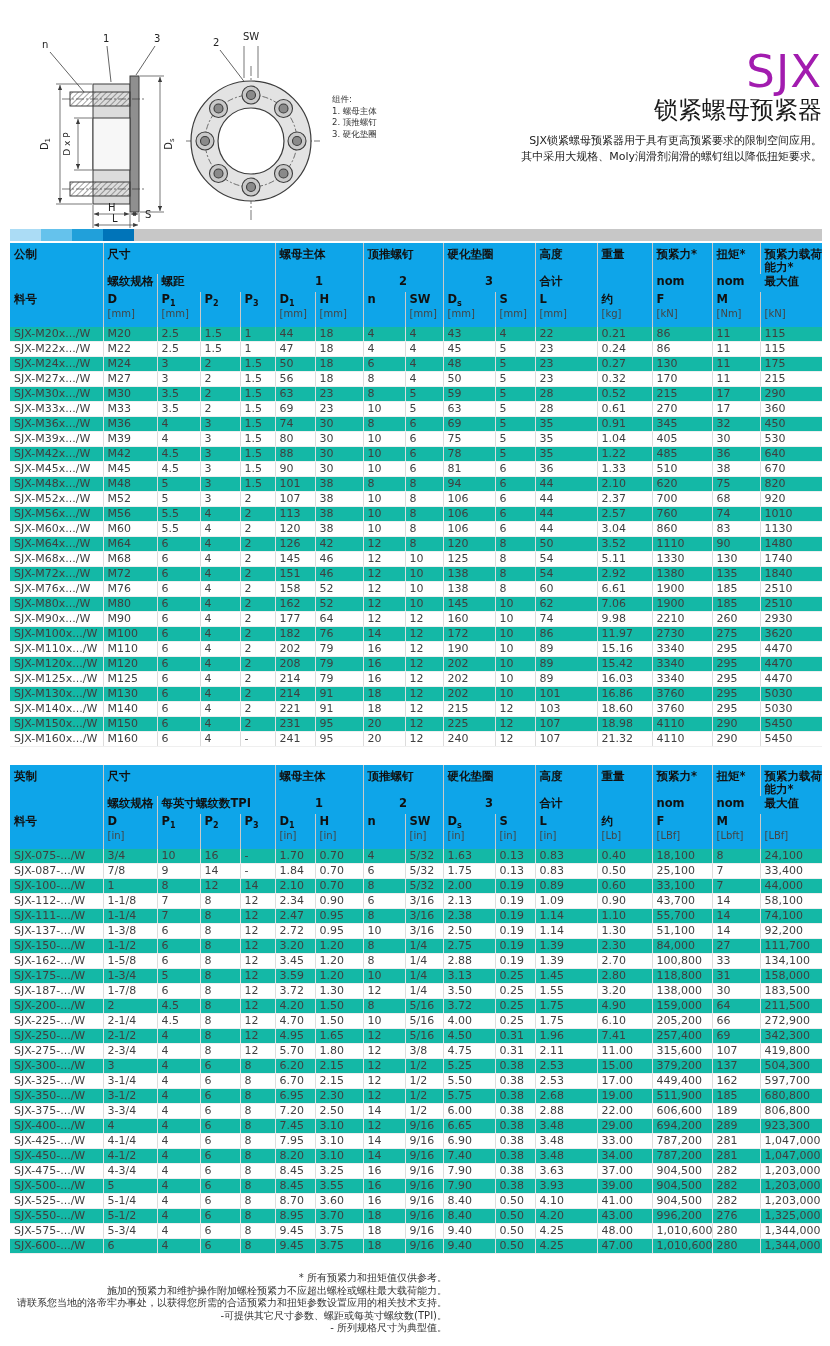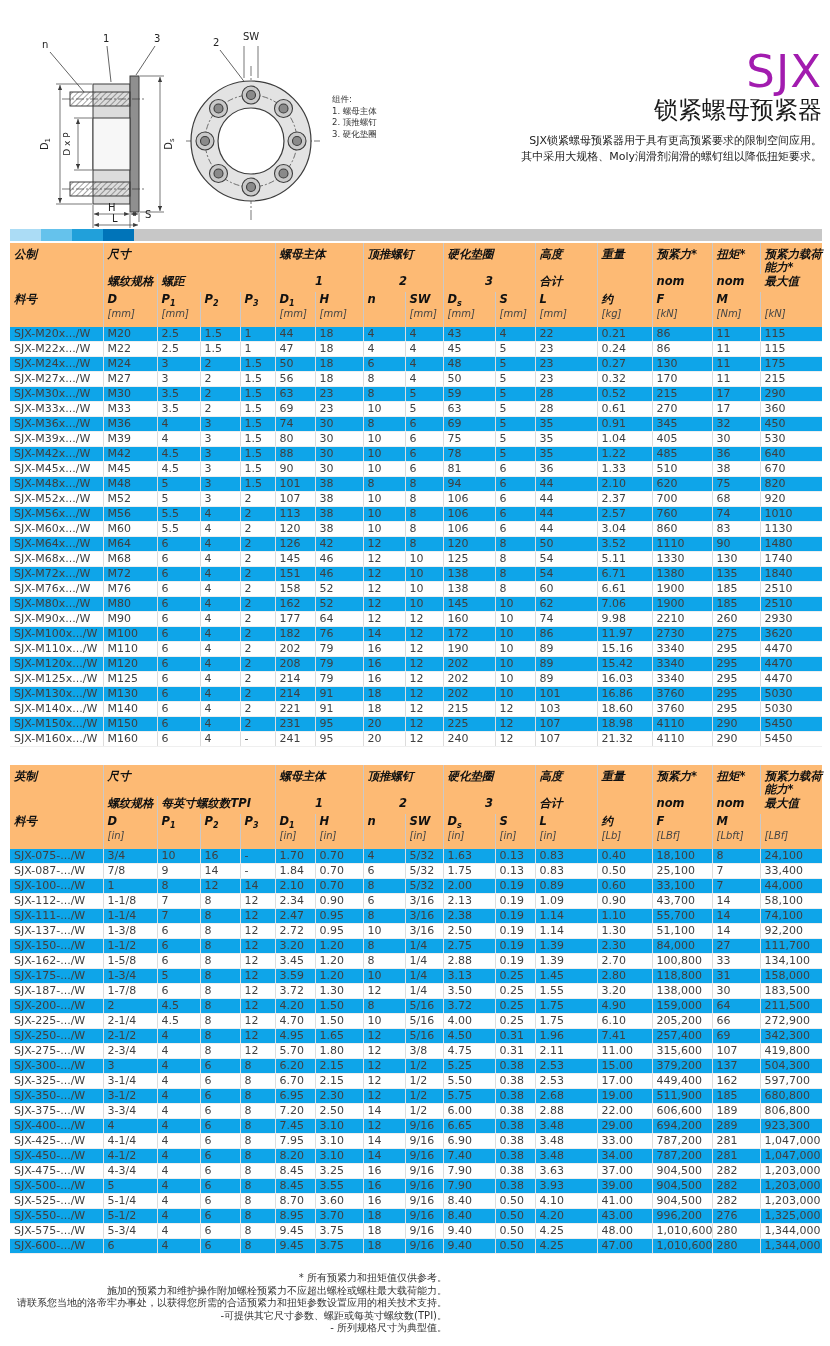--- a/index.html
+++ b/index.html
@@ -15,37 +15,37 @@
   .legend{position:absolute;left:332px;top:94px;font-size:8.5px;line-height:11.5px;color:#333;}
   
   .accent-bar{position:absolute;top:229px;left:10px;width:812px;height:12px;display:flex;}
   .bar-seg{width:31px;height:12px;}
   .bar-rest{flex:1;height:12px;}
   
   .tbl-wrap{position:absolute;left:10px;width:812px;}
   .tbl-metric{top:243px;}
   .tbl-imperial{top:765px;}
   table.spec{border-collapse:collapse;table-layout:fixed;width:812px;}
-  table.spec thead{background:#fdba74;font-style:italic;}
+  table.spec thead{background:#0ea5e9;}
   table.spec th{font-weight:bold;font-size:11.5px;text-align:left;padding:0 0 0 4px;
                 vertical-align:top;color:#111;border-right:1px solid #c9c9c9;}
   table.spec th:last-child{border-right:none;margin-top:10px;}
   tr.h-group th{height:26px;padding-top:5px;line-height:13px;}
   tr.h-sub th{height:18px;line-height:15px;}
   tr.h-sub th.ctr{text-align:center;padding-left:0;}
   tr.h-col th{height:33px;padding-bottom:2px;}
   tr.h-col .lbl{line-height:15px;height:15px;}
   tr.h-col .unit{line-height:14px;font-weight:normal;font-size:10px;color:#444;}
   th.c-cap{line-height:13px;padding-top:5px;}
   th.c-cap .subrow{margin-top:1px;}
   table.spec td{font-size:11px;color:#3f3f3f;height:14px;line-height:14px;padding:0 0 0 4px;
                 border-right:1px solid #dcdcdc;border-bottom:1px solid #efefef;
                 white-space:nowrap;overflow:hidden;}
   table.spec td:last-child{border-right:none;}
-  table.spec tbody tr.alt{background:#0ea5e9;}
+  table.spec tbody tr.alt{background:#14b8a6;}
   sub{font-size:8px;}
   
   .footnotes{position:absolute;left:10px;top:1272px;font-size:10px;line-height:12.5px;color:#333;text-align:right;}
   .fn-indent{padding-left:7px;}
   
   .drawing text{font-family:"DejaVu Sans","Liberation Sans",sans-serif;fill:#222;}
 </style>
 </head>
 <body>
 
@@ -570,21 +570,21 @@
             <td>6</td>
             <td>4</td>
             <td>2</td>
             <td>151</td>
             <td>46</td>
             <td>12</td>
             <td>10</td>
             <td>138</td>
             <td>8</td>
             <td>54</td>
-            <td>6.71</td>
+            <td>2.92</td>
             <td>1380</td>
             <td>135</td>
             <td>1840</td>
           </tr>
           <tr>
             <td>SJX-M76x.../W</td>
             <td>M76</td>
             <td>6</td>
             <td>4</td>
             <td>2</td>

